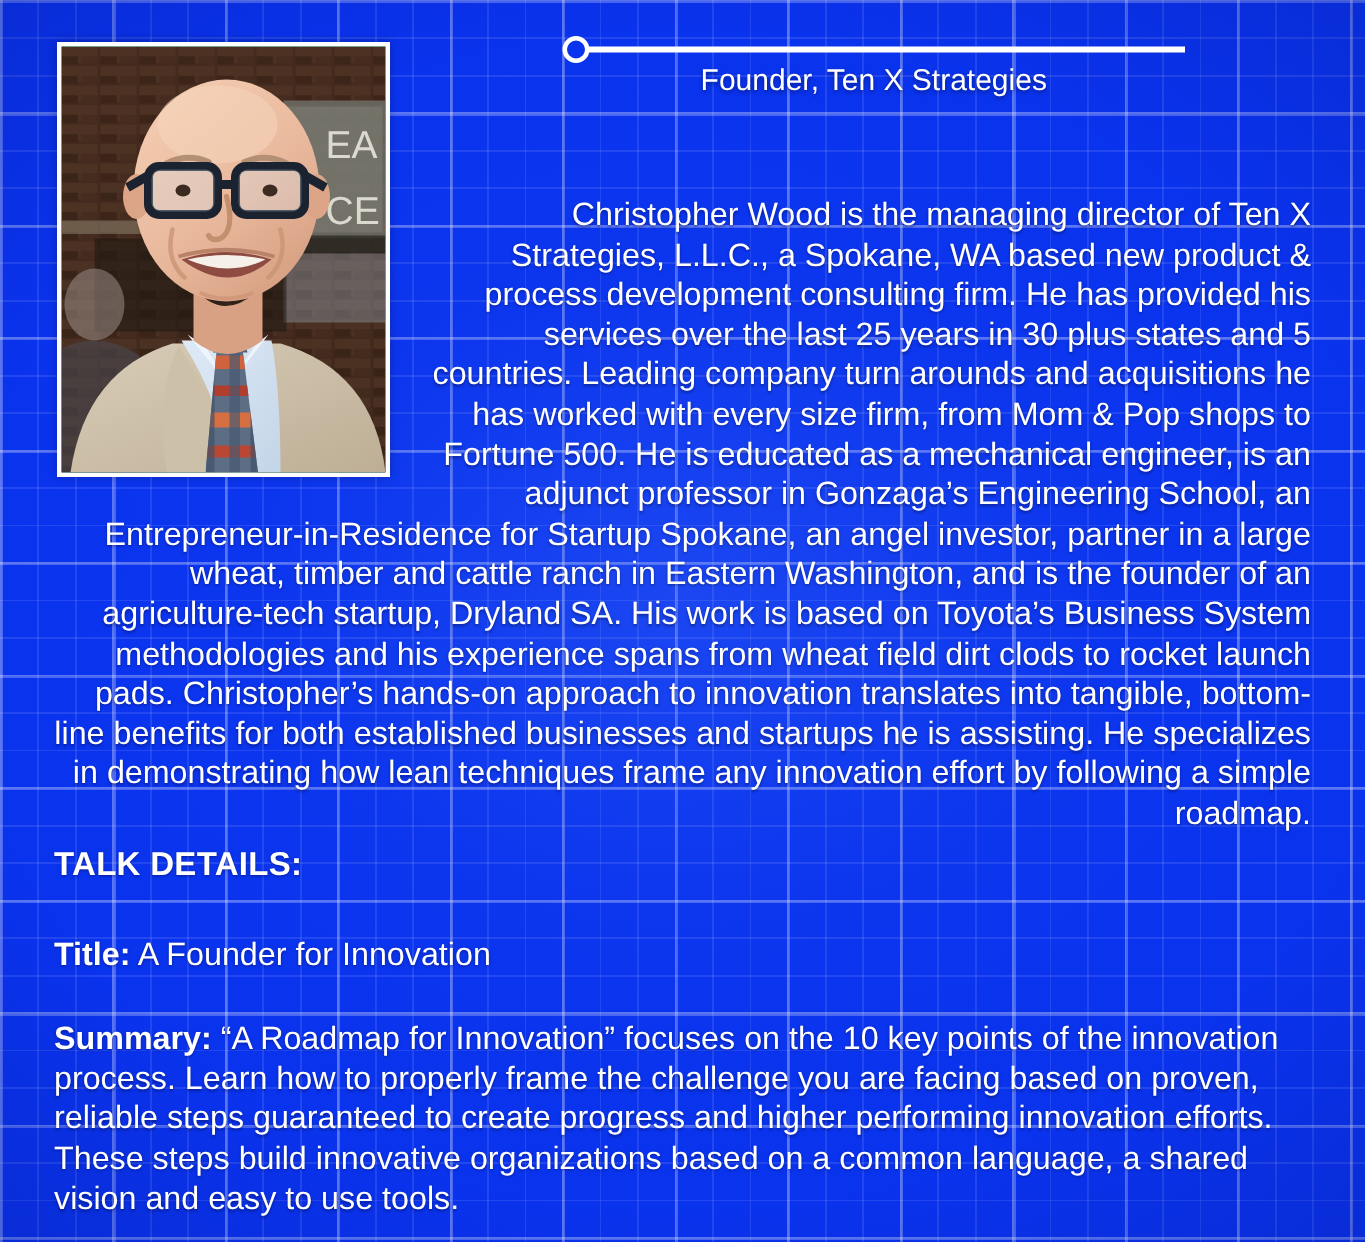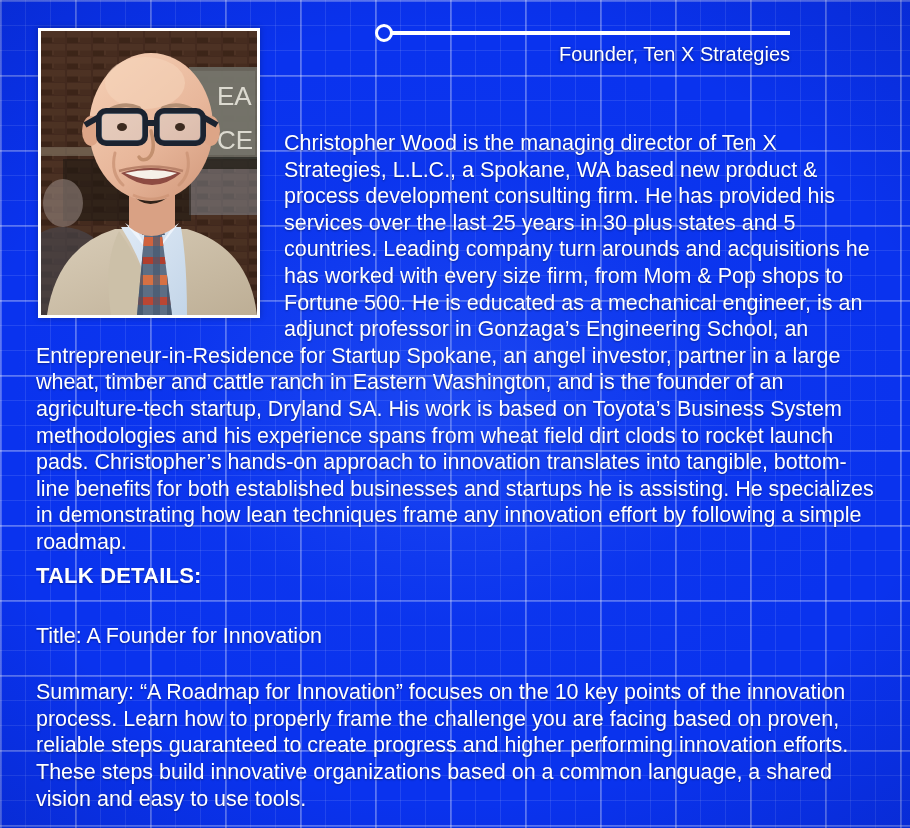--- a/index.html
+++ b/index.html
@@ -105,21 +105,21 @@
     top: 0px;
     width: 12px;
     height: 12px;
     border: 3px solid #ffffff;
     border-radius: 50%;
     background: transparent;
     box-sizing: content-box;
   }
   .role {
     font-size: 20px;
-    text-align: right;
+    text-align: center;
     width: 415px;
     margin-top: 1px;
     text-shadow: 0 1px 3px rgba(0,0,20,0.45);
   }
 
   
   .bio-wrap {
     position: absolute;
     left: 36px;
     top: 130px;
@@ -128,41 +128,41 @@
     line-height: 26.6px;
     text-shadow: 0 1px 2px rgba(0,0,20,0.40);
     text-align: left;
   }
   .photo-float {
     float: left;
     width: 248px;
     height: 196px;
     shape-outside: inset(0);
   }
-  .bio-text { margin: 0; }
+  .bio-text { margin: 0; text-align: right; }
 
   
   .talk {
     position: absolute;
     left: 36px;
     top: 563px;
     width: 848px;
     font-size: 21.5px;
     line-height: 26.6px;
     text-shadow: 0 1px 2px rgba(0,0,20,0.40);
   }
   .talk-heading {
     font-weight: bold;
     font-size: 22px;
     letter-spacing: 0.2px;
     margin: 0 0 33px 0;
   }
   .talk-line { margin: 0 0 30px 0; }
   .talk-line:last-child { margin-bottom: 0; }
-  .lbl { font-weight: normal; }
+  .lbl { font-weight: bold; }
 </style>
 </head>
 <body>
 
 <div id="card">
 
   <div id="vignette"></div>
 
   <div id="content">
 

